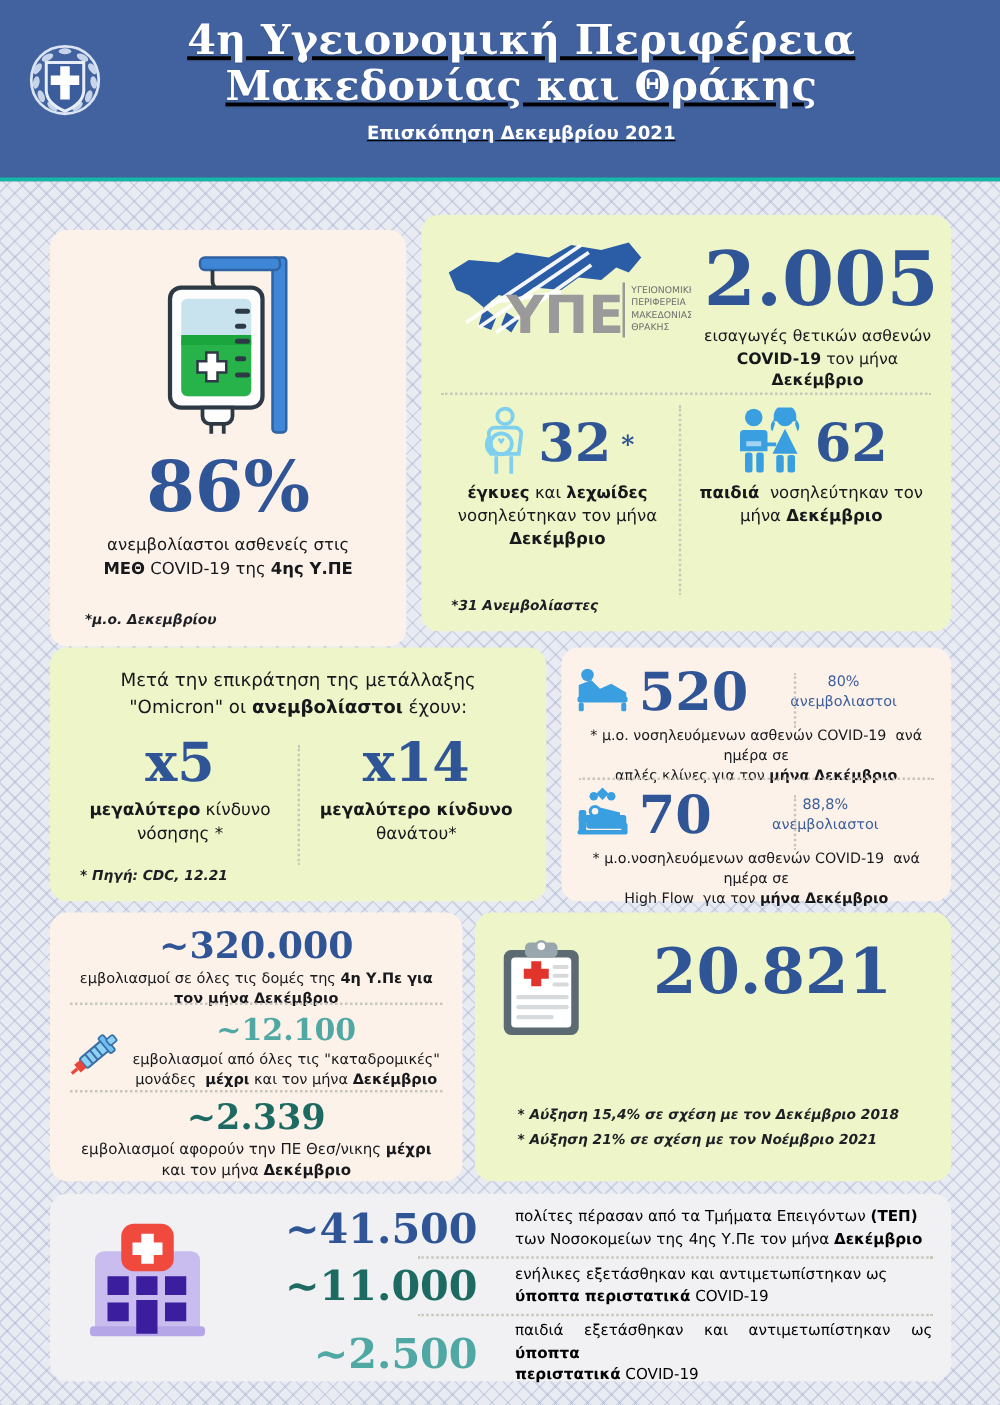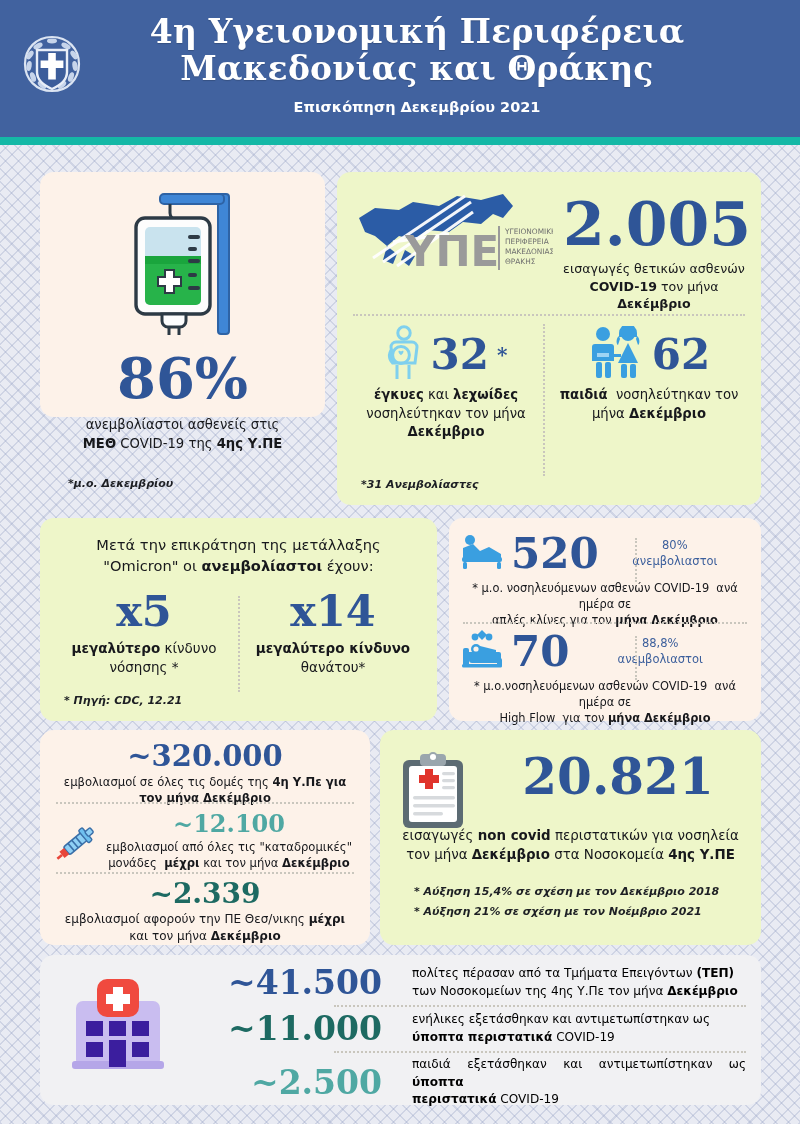--- a/index.html
+++ b/index.html
@@ -19,23 +19,24 @@
     background-image:
       repeating-linear-gradient(45deg,  rgba(148,160,195,.30) 0 1.5px, rgba(255,255,255,0) 1.5px 9px),
       repeating-linear-gradient(-45deg, rgba(148,160,195,.30) 0 1.5px, rgba(255,255,255,0) 1.5px 9px);
     z-index:0;
   }
   #page{ position:relative; z-index:1; width:800px; height:1124px; }
 
   
   #header{
     height:145px; background:#41629f;
-    border-bottom:8px solid #14b8a6;
+    border-bottom:3px solid #14b8a6;
     display:flex; align-items:flex-start; padding-top:14px;
     position:relative;
+    text-decoration:underline;
   }
   #emblem{ width:104px; display:flex; justify-content:center; padding-top:14px;}
   #header-text{ flex:1; text-align:center; padding-right:70px; }
   #title{
     font-family:"DejaVu Serif","Liberation Serif",serif;
     color:#ffffff; font-size:33px; font-weight:700; line-height:1.12;
     letter-spacing:.2px; text-shadow:0 1px 1px rgba(0,0,0,.18);
   }
   #subtitle{ color:#ffffff; font-size:14.5px; font-weight:700; margin-top:11px; }
 
@@ -49,21 +50,21 @@
     font-family:"DejaVu Serif","Liberation Serif",serif;
     color:#2f5597; font-weight:700; line-height:1;
   }
   .cap{ color:#17181c; font-size:13.2px; line-height:1.42; text-align:center; }
   .cap b{ font-weight:700; }
   .foot{ font-style:italic; font-weight:700; font-size:11px; color:#1d1f24; }
   .dotdiv{ border-top:2px dotted #c9c6bd; }
   .dotdiv-v{ border-left:2px dotted #c9c6bd; }
 
   
-  #card-86{ left:40px; top:172px; width:285px; height:245px; }
+  #card-86{ left:40px; top:184px; width:285px; height:333px; }
   #iv-icon{ position:absolute; left:50%; transform:translateX(-50%); top:18px; }
   #num-86{ position:absolute; top:178px; width:100%; text-align:center; font-size:56px; }
   #cap-86{ position:absolute; top:244px; width:100%; padding:0 6px; }
   #foot-86{ position:absolute; top:305px; left:28px; }
 
   
   #card-covid{ left:337px; top:172px; width:424px; height:333px; }
   #logo-ype{ position:absolute; left:16px; top:16px; width:200px; height:92px; }
   #num-2005{ position:absolute; left:222px; top:22px; width:196px; text-align:center; font-size:60px; }
   #cap-2005{ position:absolute; left:214px; top:88px; width:206px; font-size:12.6px; text-align:center; line-height:1.4;}
@@ -387,21 +388,20 @@
           <rect x="42" y="20" width="13" height="3.2" rx="1.6"></rect>
           <rect x="42" y="27" width="13" height="3.2" rx="1.6"></rect>
           <rect x="42" y="34" width="13" height="3.2" rx="1.6"></rect>
           <rect x="13" y="44" width="42" height="3.4" rx="1.7"></rect>
           <rect x="13" y="52" width="42" height="3.4" rx="1.7"></rect>
           <rect x="13" y="60" width="30" height="3.4" rx="1.7"></rect>
         </g>
       </svg>
     </div>
     <div id="num-20821" class="big-num">20.821</div>
-    <div id="cap-20821" class="cap">εισαγωγές <b>non covid</b> περιστατικών για νοσηλεία<br>τον μήνα <b>Δεκέμβριο</b> στα Νοσοκομεία <b>4ης Υ.ΠΕ</b></div>
     <div id="foots-nc">
       <div class="foot">* Αύξηση 15,4% σε σχέση με τον <b>Δεκέμβριο 2018</b></div>
       <div class="foot">* Αύξηση 21% σε σχέση με τον <b>Νοέμβριο 2021</b></div>
     </div>
   </div>
 
   <div id="card-tep" class="card card-grey">
     <div id="hosp">
       <svg width="104" height="104" viewBox="0 0 104 104">
         <rect x="10" y="24" width="84" height="66" rx="7" fill="#c9bdf0"></rect>

